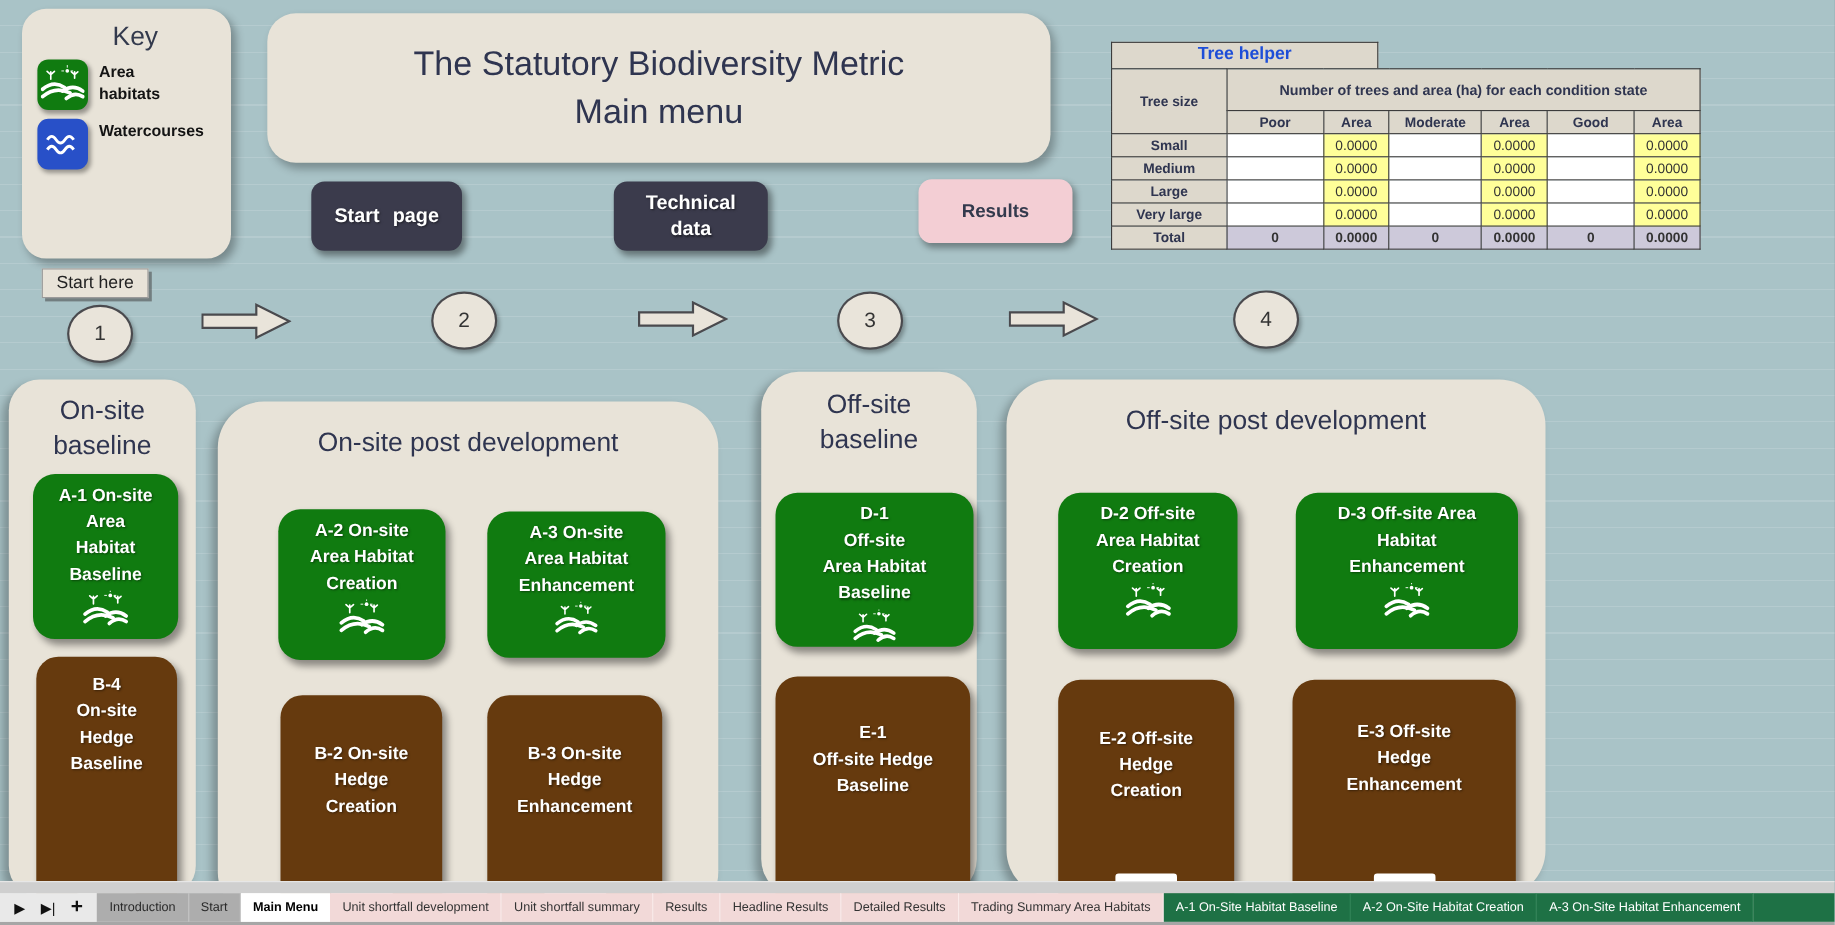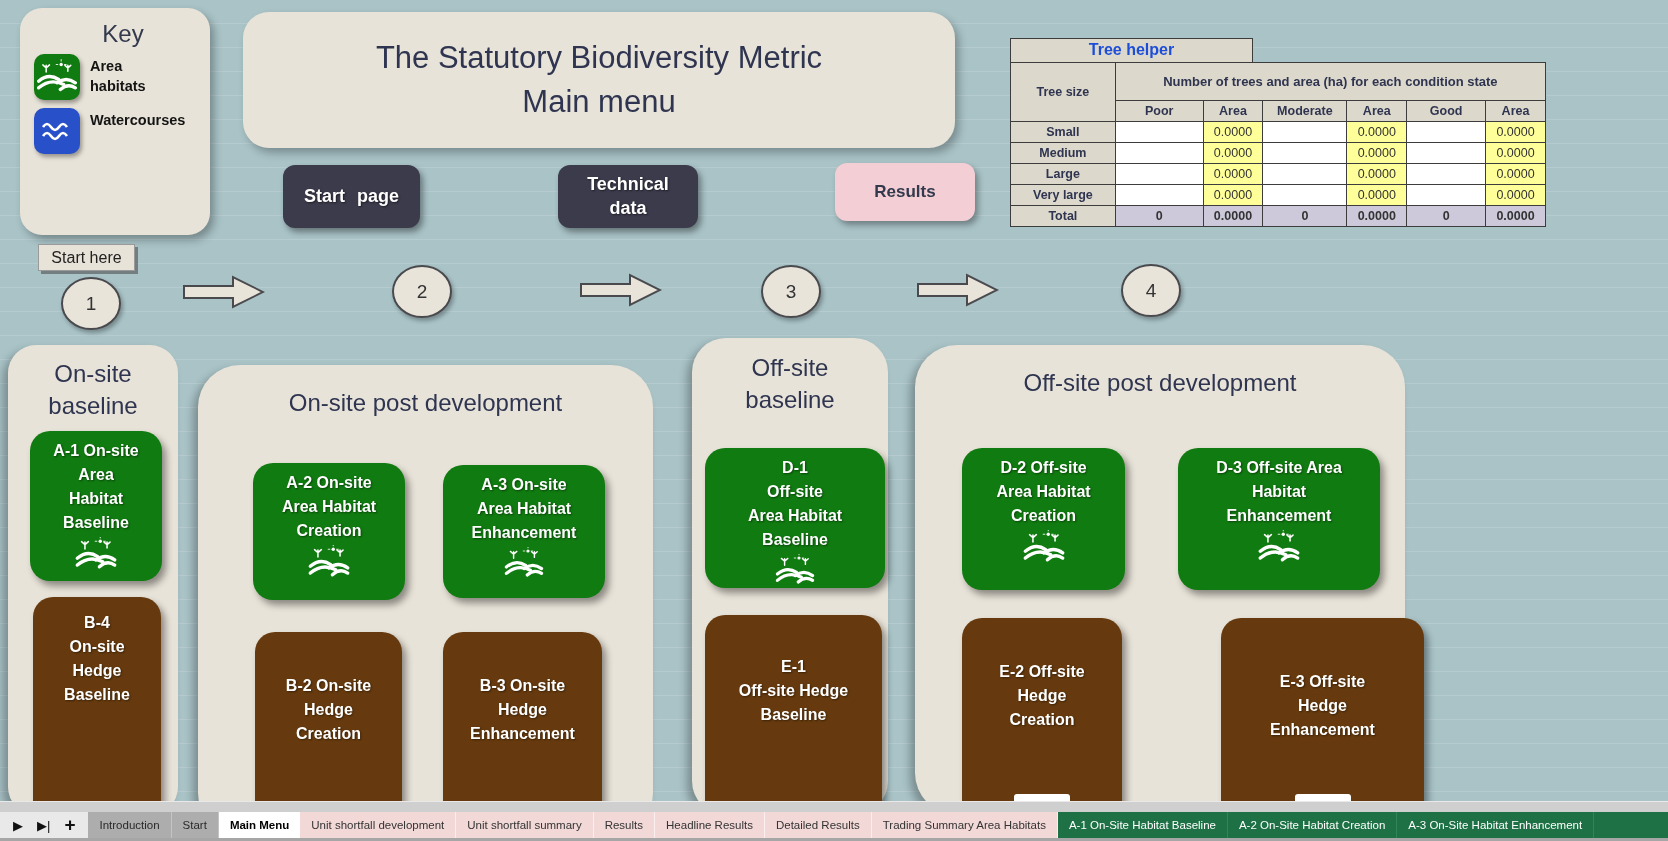--- a/index.html
+++ b/index.html
@@ -319,21 +319,21 @@
             <use href="#field-glyph"></use>
           </svg>
       </div>
     </div>
     <div class="hab-btn hab-brown" style="left:47px;top:273px;width:160px;height:220px;padding-top:42px;">
       <span class="pre">E-2 Off-site
 Hedge
 Creation</span>
       <div class="dash dash-vis"></div>
     </div>
-    <div class="hab-btn hab-brown" style="left:260px;top:273px;width:203px;height:220px;padding-top:52px;margin-left:46px;">
+    <div class="hab-btn hab-brown" style="left:260px;top:273px;width:203px;height:220px;padding-top:36px;">
       <span class="pre">E-3 Off-site
 Hedge
 Enhancement</span>
       <div class="dash dash-vis"></div>
     </div>
   </div>
 
   <div class="scroll-strip"></div>
   <div class="tabbar">
     <div class="tab-nav">

